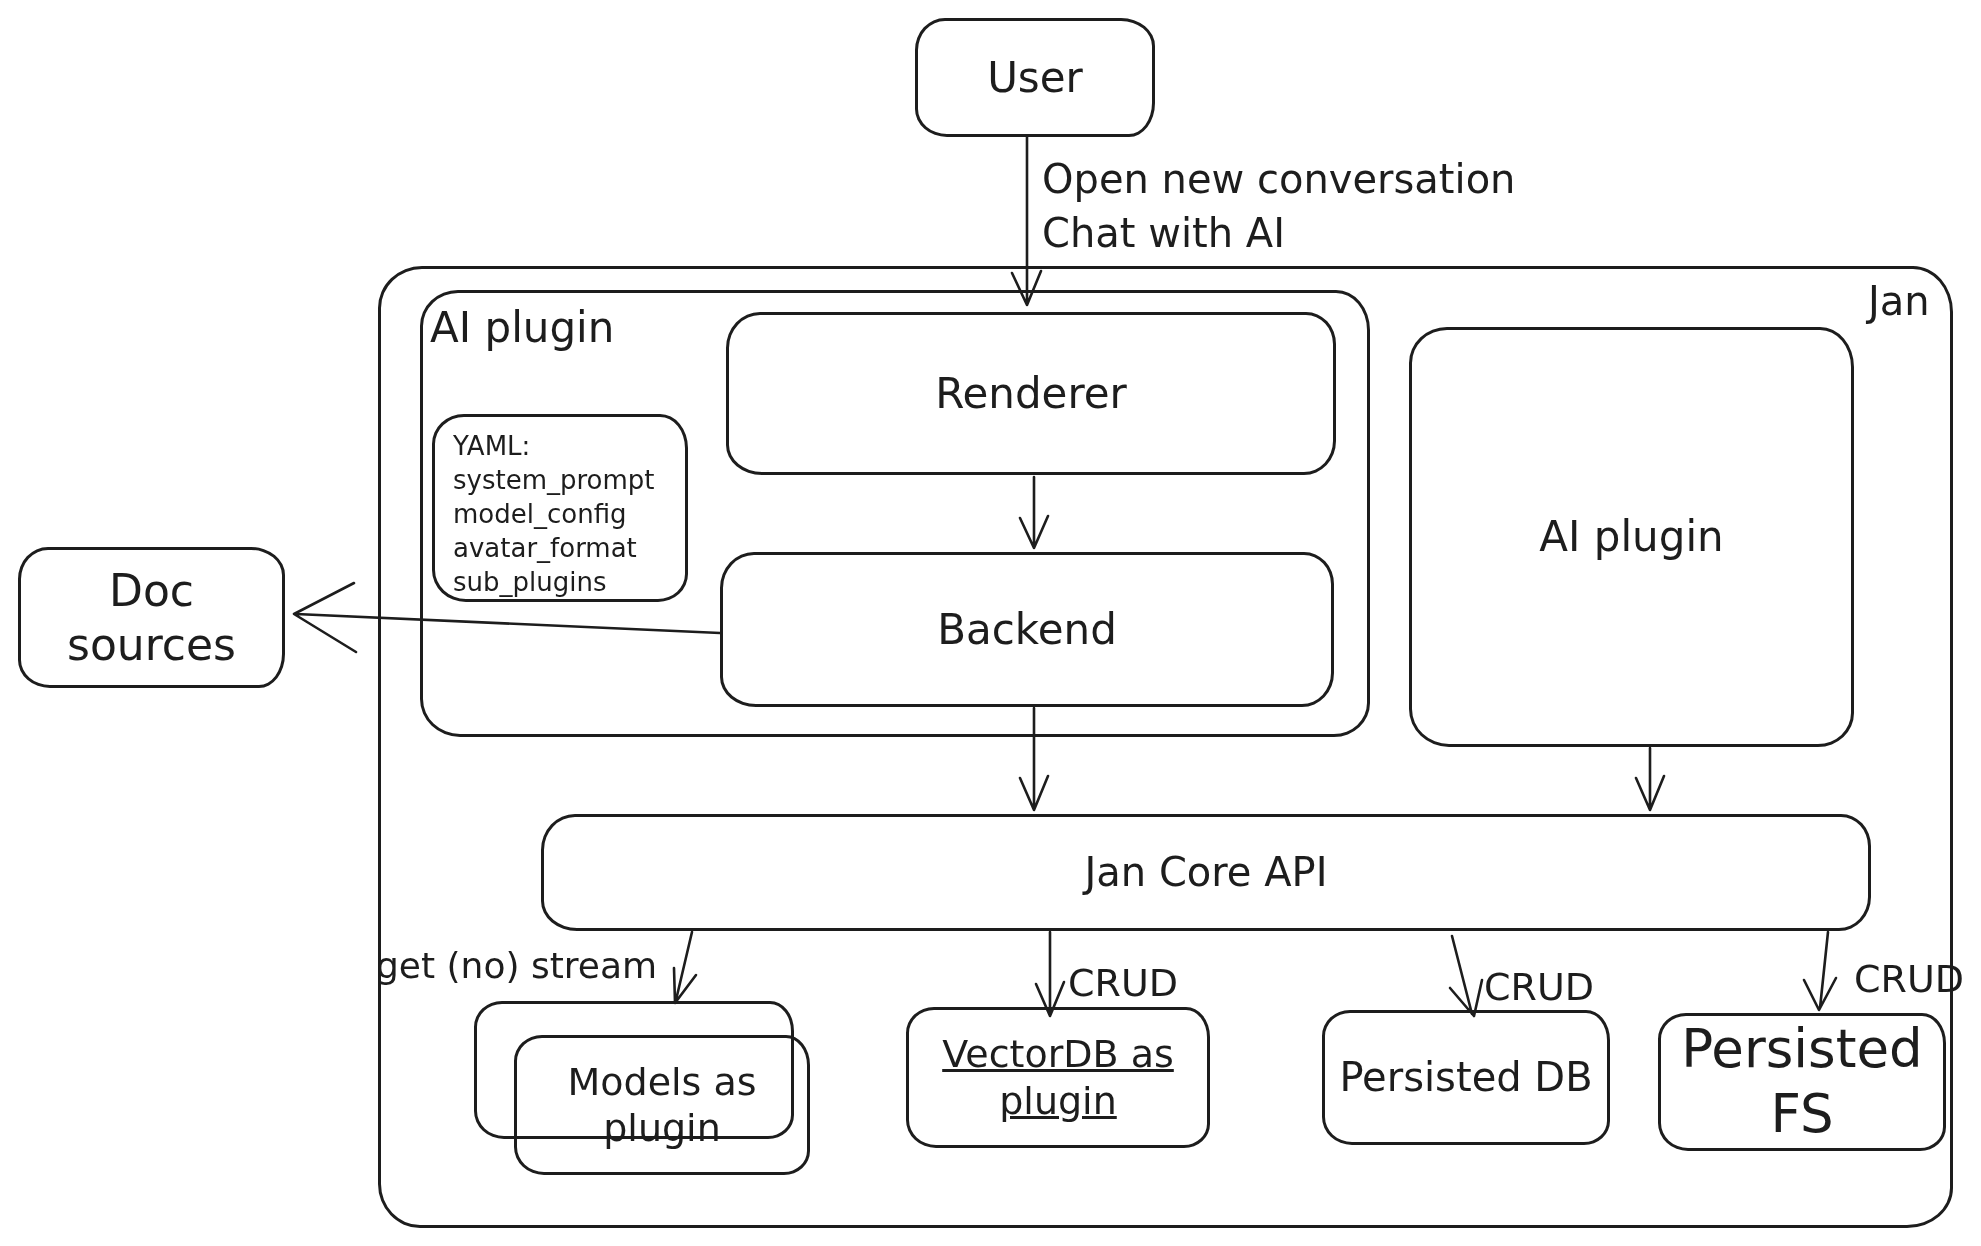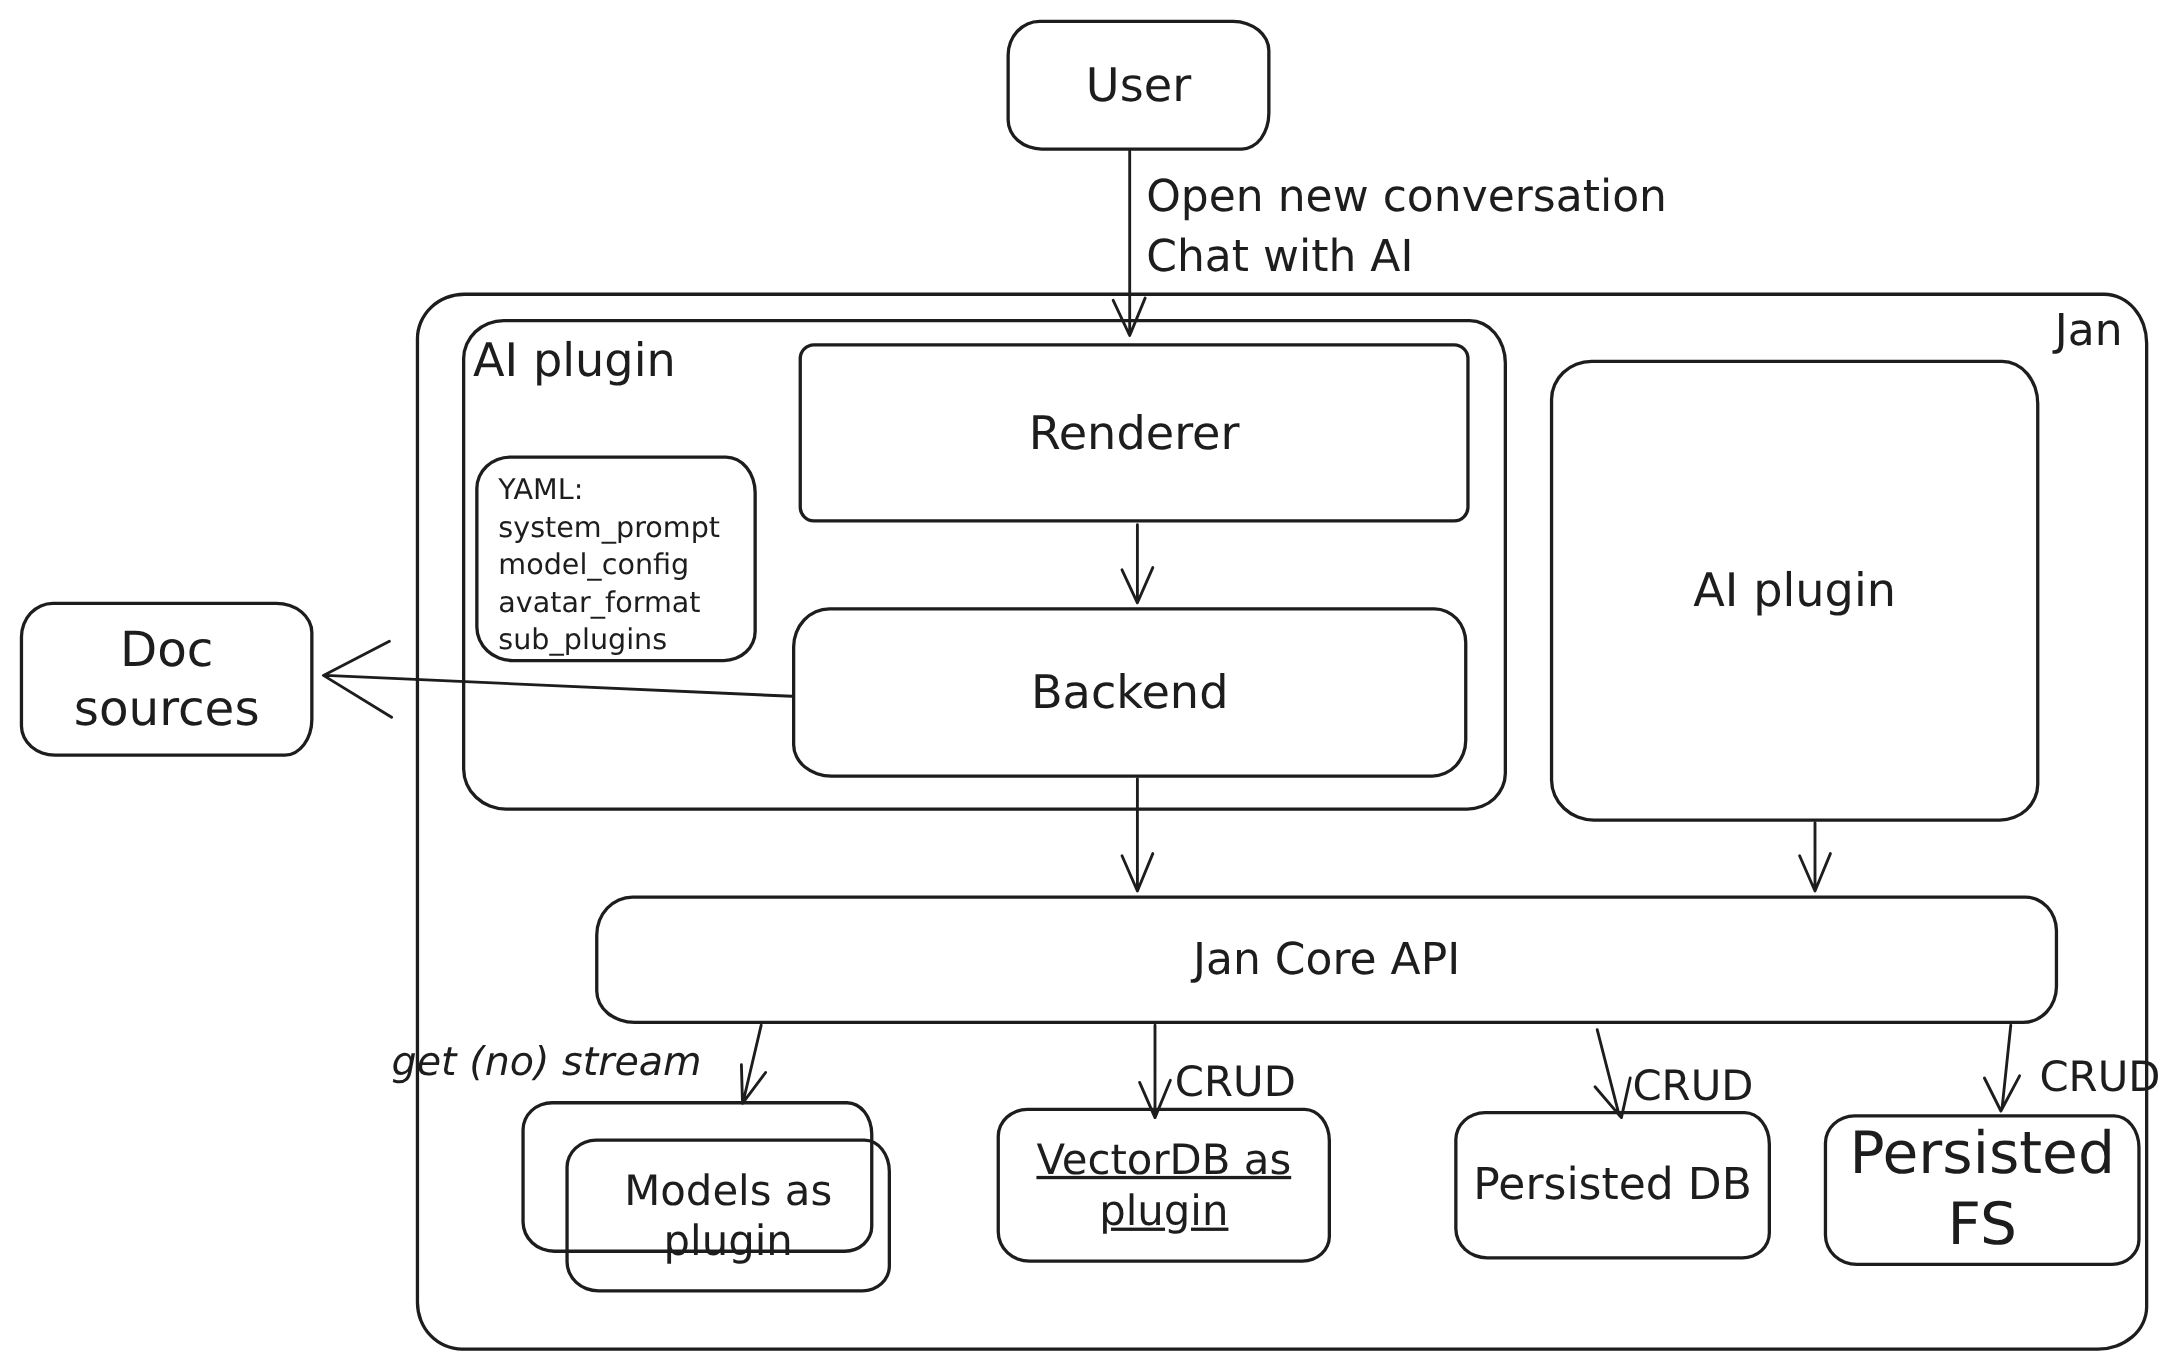--- a/index.html
+++ b/index.html
@@ -46,21 +46,21 @@
 
   <div class="floating-label" style="left:1042px;top:152px;font-size:40px;">Open new conversation
 Chat with AI</div>
 
   <div class="node r-jan" style="left:378px;top:266px;width:1575px;height:962px;"></div>
   <div class="floating-label" style="left:1868px;top:274px;font-size:40px;">Jan</div>
 
   <div class="node r-group" style="left:420px;top:290px;width:950px;height:447px;"></div>
   <div class="floating-label" style="left:430px;top:300px;font-size:42px;">AI plugin</div>
 
-  <div class="node r-wide" style="left:726px;top:312px;width:610px;height:163px;font-size:42px;border-radius:14px;">
+  <div class="node r-wide" style="left:726px;top:312px;width:610px;height:163px;font-size:42px;">
     <span class="lbl">Renderer</span>
   </div>
 
   <div class="node r-wide" style="left:720px;top:552px;width:614px;height:155px;font-size:42px;">
     <span class="lbl">Backend</span>
   </div>
 
   <div class="node r-note" style="left:432px;top:414px;width:256px;height:188px;align-items:flex-start;justify-content:flex-start;">
     <div class="lbl" style="font-size:26px;line-height:34px;padding:12px 0 0 18px;text-align:left;">YAML:
 system_prompt
@@ -74,21 +74,21 @@
   </div>
 
   <div class="node r-group" style="left:1409px;top:327px;width:445px;height:420px;font-size:42px;">
     <span class="lbl">AI plugin</span>
   </div>
 
   <div class="node r-wide" style="left:541px;top:814px;width:1330px;height:117px;font-size:40px;">
     <span class="lbl">Jan Core API</span>
   </div>
 
-  <div class="floating-label" style="left:356px;top:942px;font-size:36px;font-style:italic;">get (no) stream</div>
+  <div class="floating-label" style="left:376px;top:942px;font-size:36px;">get (no) stream</div>
 
   <div class="floating-label" style="left:1068px;top:958px;font-size:38px;">CRUD</div>
   <div class="floating-label" style="left:1484px;top:962px;font-size:38px;">CRUD</div>
   <div class="floating-label" style="left:1854px;top:954px;font-size:38px;">CRUD</div>
 
   <div class="node r-small" style="left:474px;top:1001px;width:320px;height:138px;"></div>
   <div class="node r-small" style="left:514px;top:1035px;width:296px;height:140px;font-size:38px;">
     <span class="lbl">Models as
 plugin</span>
   </div>

